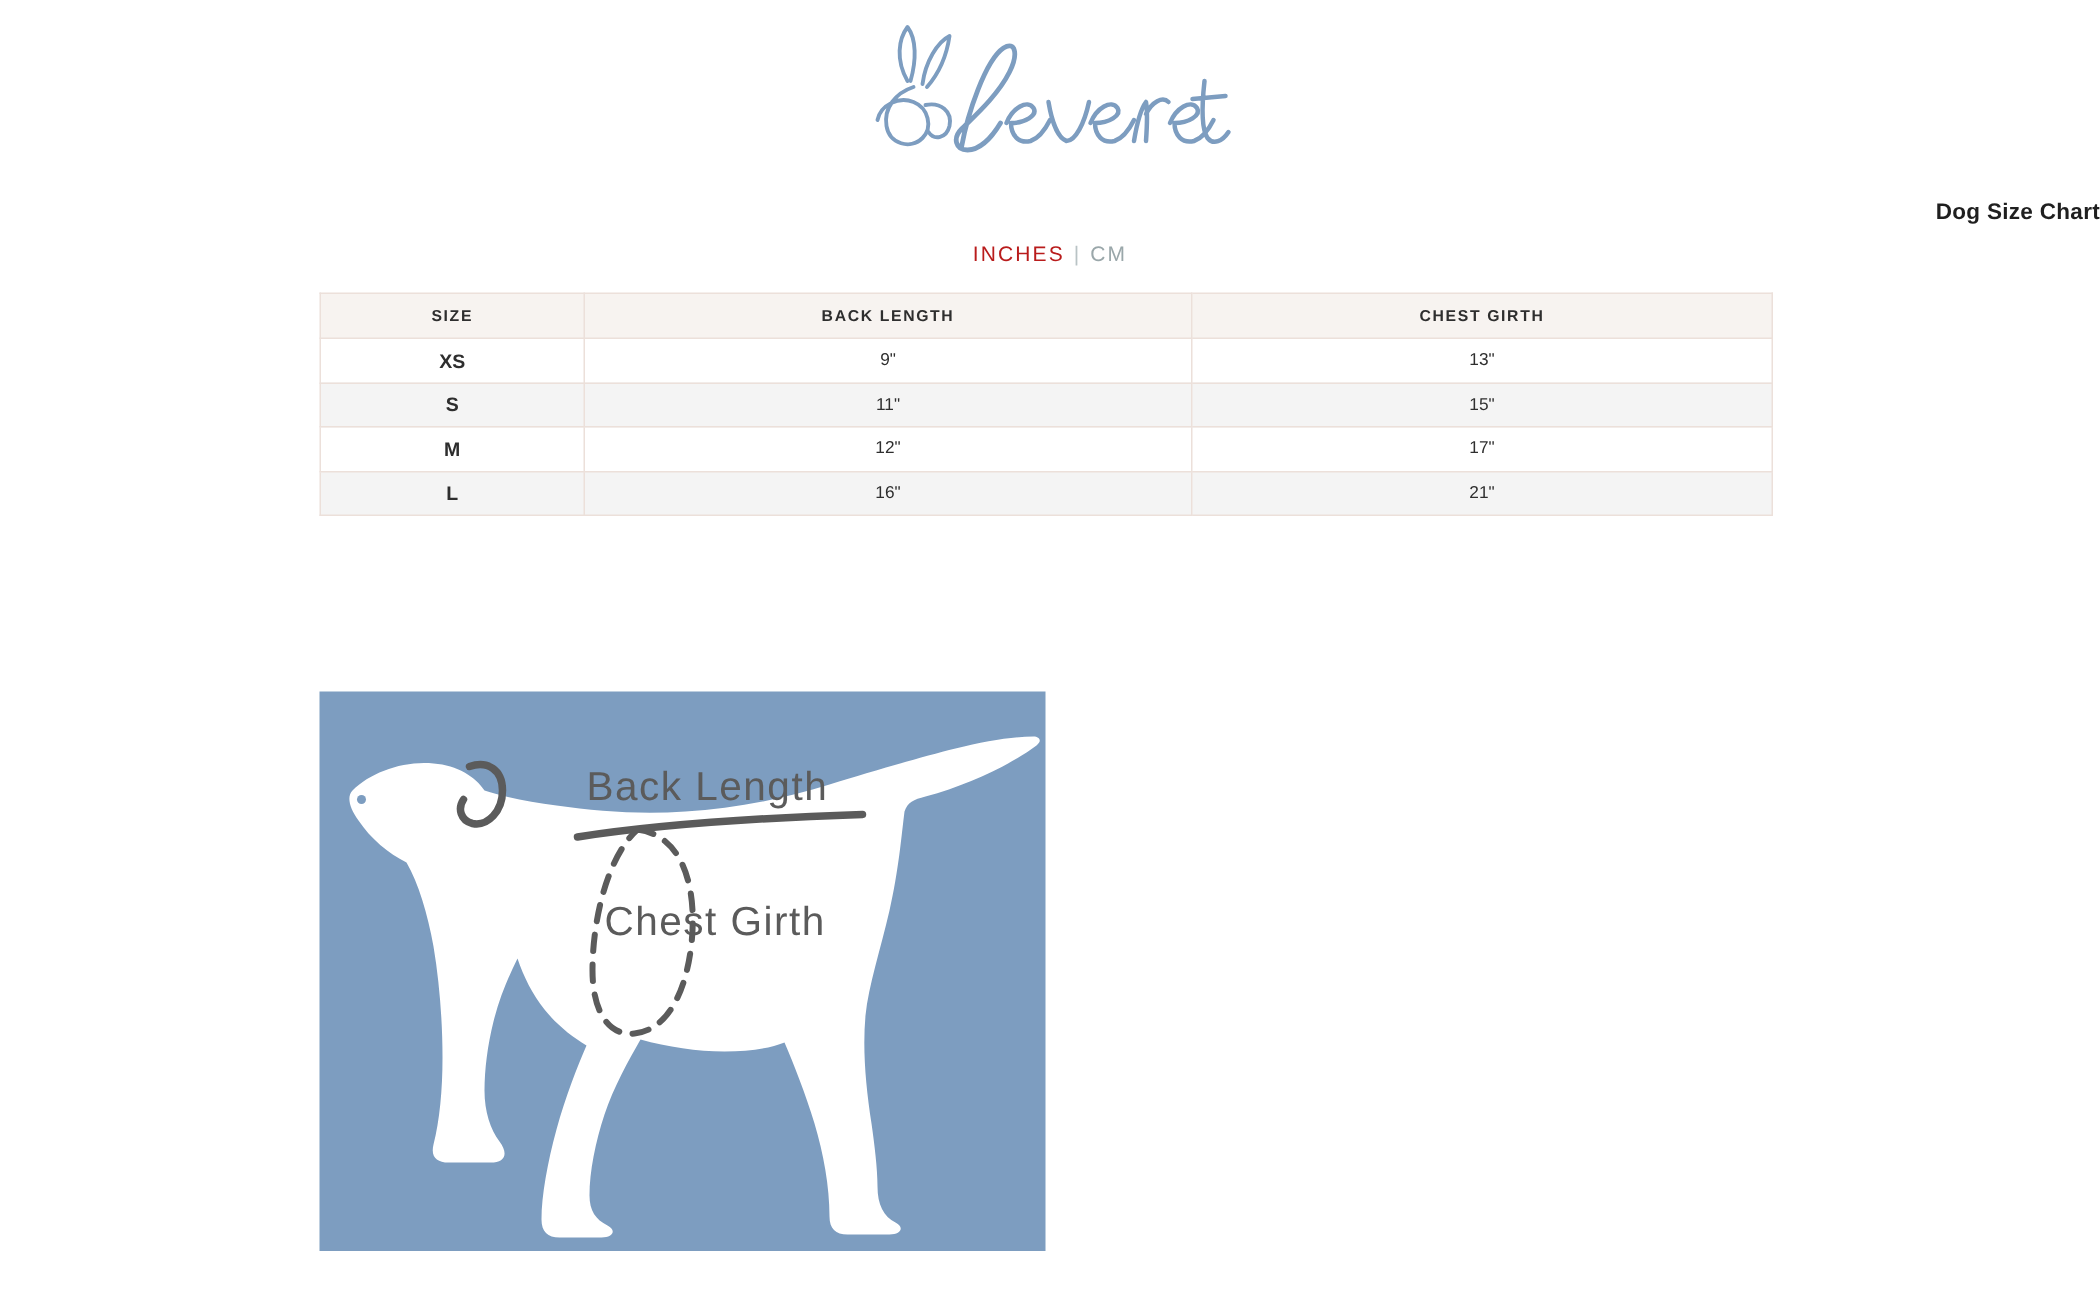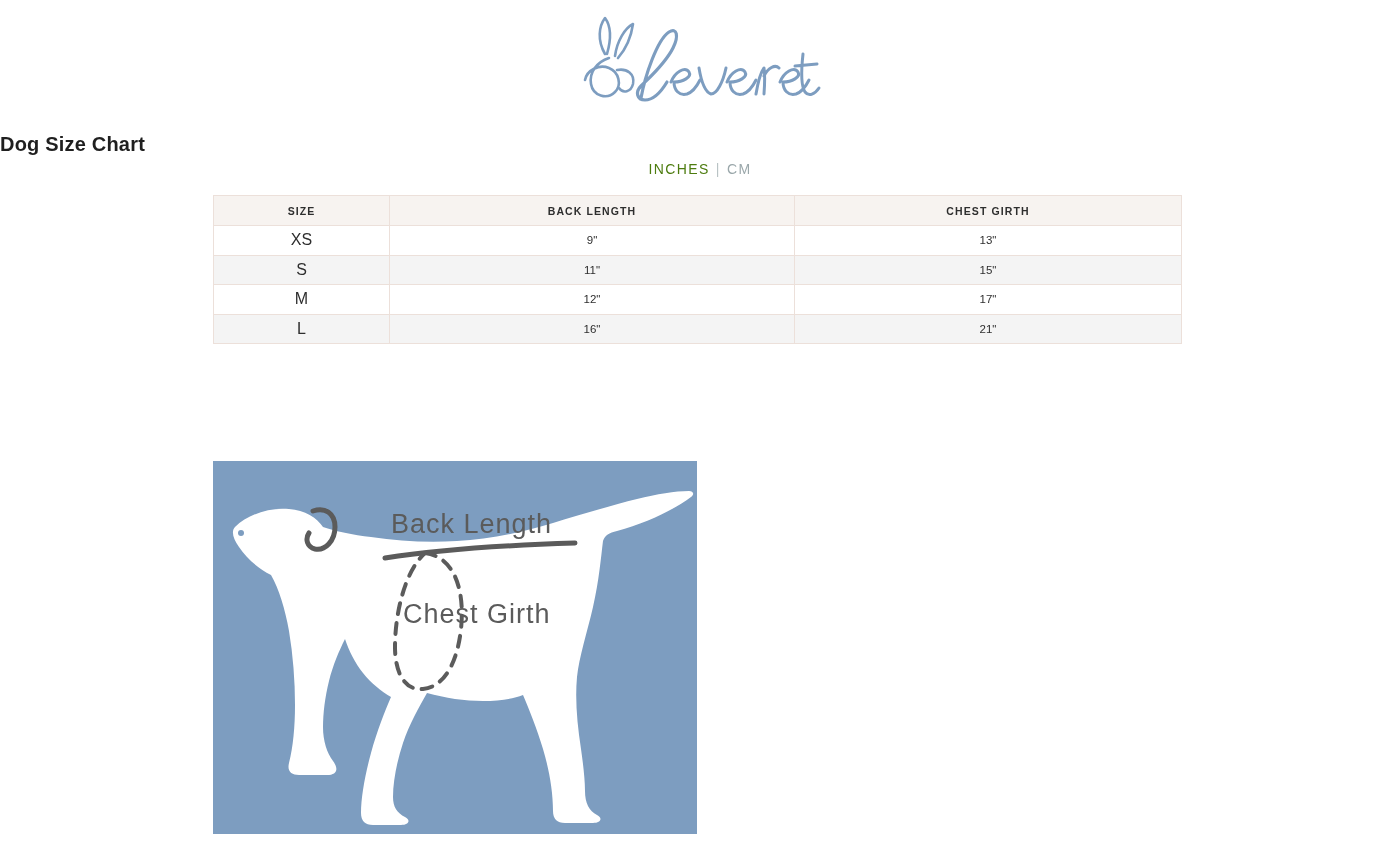--- a/index.html
+++ b/index.html
@@ -30,40 +30,40 @@
     height: 110px;
   }
   .logo-svg { display: inline-block; }
 
   
   .chart-title {
     position: absolute;
     left: 0;
     top: 133px;
     width: 1400px;
-    text-align: left;
-    font-size: 20px;
+    text-align: right;
+    font-size: 15px;
     font-weight: bold;
     letter-spacing: 0.2px;
     color: #1f1f1f;
   }
   .unit-row {
     position: absolute;
     left: 0;
     top: 161px;
     width: 1400px;
     text-align: center;
     font-size: 14px;
     letter-spacing: 1.4px;
     color: #4a6b72;
   }
   .unit-row .unit {
     cursor: pointer;
   }
-  .unit-row .unit.active { color: #4d7c0f; }
+  .unit-row .unit.active { color: #b91c1c; }
   .unit-row .unit.inactive { color: #9aa7aa; }
   .unit-row .sep {
     color: #b9c3c5;
     padding: 0 6px;
   }
 
   
   .size-table {
     position: absolute;
     left: 213px;
@@ -81,21 +81,21 @@
     padding: 0;
   }
   .size-table thead th {
     background: #f7f3f0;
     font-weight: bold;
     letter-spacing: 1.1px;
     font-size: 10.5px;
     height: 30px;
   }
   .size-table tbody td { font-size: 11.5px; }
-  .size-table tbody td.sizecol { font-weight: normal; font-size: 16px; }
+  .size-table tbody td.sizecol { font-weight: bold; font-size: 13px; }
   .size-table tbody tr.alt td { background: #f4f4f4; }
   .col-size { width: 176px; }
   .col-back { width: 405px; }
   .col-chest { width: 387px; }
 
   
   .illustration {
     position: absolute;
     left: 213px;
     top: 461px;

